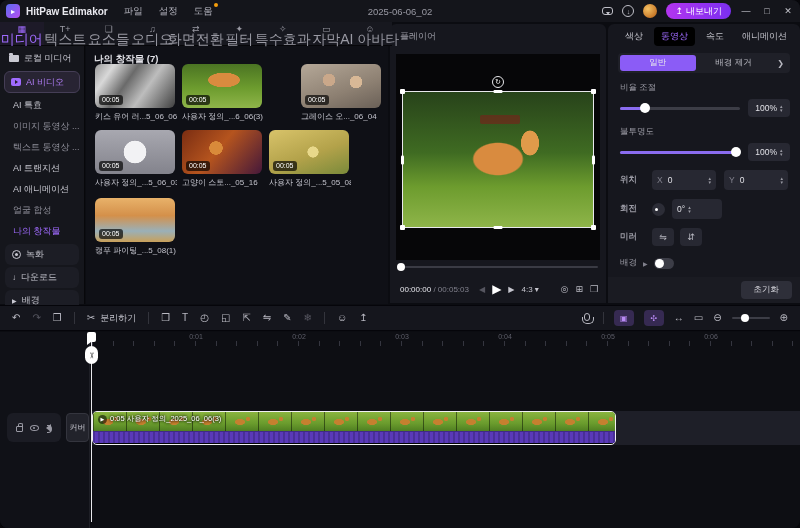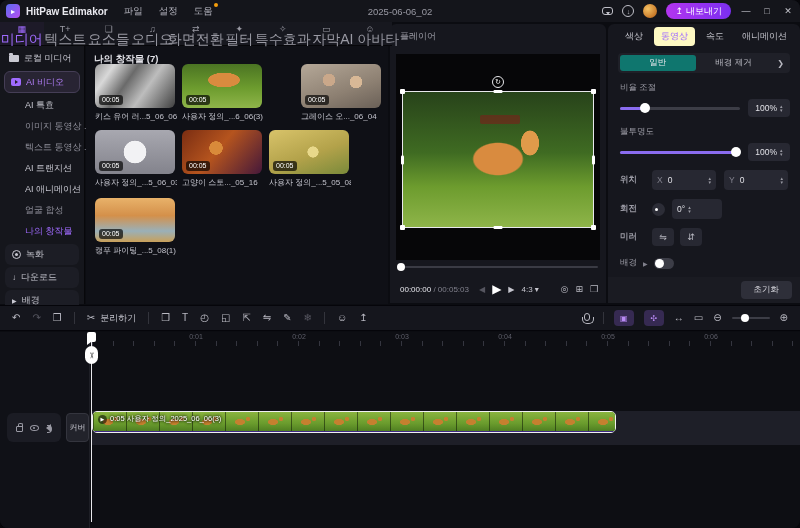--- a/index.html
+++ b/index.html
@@ -37,21 +37,21 @@
           color:#9a9aa4; }
   .mtab .ticon { font-size:9px; line-height:10px; }
   .mtab .tlabel { font-size:14px; line-height:9px; margin-top:1px; white-space:nowrap; }
   .mtab.sel { color:#a06bff; background:#1d1a28; }
 
   
   .sidebar { position:absolute; top:46px; left:0; width:85px; height:258px; background:#15161c;
              border-right:1px solid #07070a; padding-top:2px; }
   .sitem { height:21px; display:flex; align-items:center; padding-left:9px; font-size:9px; color:#c6c6cf;
            white-space:nowrap; }
-  .sitem.indent { padding-left:25px; }
+  .sitem.indent { padding-left:13px; }
   .sitem.dim { color:#8d8d98; }
   .sitem.purple { color:#a06bff; }
   .sitem.selbox { background:#282433; border:1px solid #453e56; border-radius:6px; margin:2px 4px;
                   color:#b07df5; height:22px; padding-left:6px; }
   .sitem.box { background:#1c1d25; border-radius:6px; margin:2px 5px 2px 5px; height:21px; padding-left:7px; }
   .i-folder { width:10px; height:7px; background:#c9c9d2; border-radius:1px; position:relative; margin-right:5px; flex:none; }
   .i-folder::before { content:''; position:absolute; top:-2px; left:0; width:4px; height:2px;
                       background:#c9c9d2; border-radius:1px 1px 0 0; }
   .i-vid { width:10px; height:8px; background:#a06bff; border-radius:2px; position:relative; margin-right:5px; flex:none; }
   .i-vid::after { content:''; position:absolute; left:3.5px; top:2px; border-left:3px solid #241f2e;
@@ -112,26 +112,26 @@
   .pbtn.dim { color:#55555f; }
   .pbtn.play { font-size:12px; color:#fff; }
   .ratio { font-size:8px; color:#c6c6cf; display:flex; align-items:center; gap:2px; }
   .ricons { position:absolute; right:8px; display:flex; gap:7px; color:#b9b9c2; font-size:9px; }
 
   
   .inspector { position:absolute; top:24px; left:608px; width:192px; height:279px; background:#16171e;
                border-radius:6px 6px 0 0; }
   .itabs { display:flex; align-items:center; height:22px; padding:2px 10px 0 10px; gap:4px; }
   .itab { font-size:9px; color:#c0c0c8; padding:3px 7px; border-radius:4px; white-space:nowrap; }
-  .itab.sel { background:#fef9c3; color:#a06bff; }
+  .itab.sel { background:#000000; color:#a06bff; }
   .seg { margin:7px 10px 0 10px; height:20px; background:#1f2028; border-radius:4px; display:flex;
          align-items:center; padding:2px; }
   .segbtn { flex:1; height:16px; display:flex; align-items:center; justify-content:center; font-size:8.5px;
             color:#b9b9c2; border-radius:3px; white-space:nowrap; }
-  .segbtn.sel { background:#0f766e; color:#e8e8ee; }
+  .segbtn.sel { background:#8b5cf6; color:#e8e8ee; }
   .seg .chev { font-size:8px; color:#b9b9c2; padding:0 4px 0 6px; }
   .ilbl { font-size:8.5px; color:#9a9aa4; margin:9px 12px 5px 12px; }
   .sliderrow { display:flex; align-items:center; margin:0 10px 0 12px; }
   .strack { flex:1; height:3px; background:#3c3d46; border-radius:2px; position:relative; }
   .sfill { position:absolute; left:0; top:0; bottom:0; background:#8a6cf0; border-radius:2px; }
   .sknob { position:absolute; top:-3.5px; width:10px; height:10px; background:#fff; border-radius:50%;
            transform:translateX(-5px); }
   .vbox { width:42px; height:18px; background:#272832; border-radius:4px; margin-left:8px; display:flex;
           align-items:center; justify-content:center; font-size:8.5px; color:#e0e0e6; flex:none; }
   .stp { display:flex; flex-direction:column; margin-left:3px; }
@@ -190,21 +190,21 @@
   .i-eye::after { content:''; position:absolute; left:2.5px; top:1.5px; width:2px; height:2px;
                   background:#9a9aa4; border-radius:50%; }
   .i-spk { width:0; height:0; border-top:4px solid transparent; border-bottom:4px solid transparent;
            border-right:5px solid #9a9aa4; position:relative; margin-right:2px; }
   .i-spk::after { content:''; position:absolute; left:1px; top:-3px; width:4px; height:6px;
                   border:1px solid #9a9aa4; border-left:none; border-radius:0 4px 4px 0; }
   .coverbtn { position:absolute; left:66px; top:81px; width:23px; height:29px; background:#22232b;
               border:1px solid #34353e; border-radius:4px; display:flex; align-items:center;
               justify-content:center; font-size:8px; color:#c6c6cf; }
   .lane { position:absolute; left:91px; right:0; top:79px; height:34px; background:#1e1f28; }
-  .clip { position:absolute; left:92px; top:79px; width:524px; height:22px; border:1.5px solid #f0f0f2;
+  .clip { position:absolute; left:92px; top:79px; width:524px; height:34px; border:1.5px solid #f0f0f2;
           border-radius:5px; overflow:hidden; background:#000; }
   .film { height:19px;
           background-color:#76a636;
           background-image:
             radial-gradient(ellipse 9px 5px at 15px 10px,#c5802f 56%,rgba(0,0,0,0) 60%),
             radial-gradient(circle 3px at 23px 7px,#c5802f 68%,rgba(0,0,0,0) 74%),
             repeating-linear-gradient(90deg,rgba(15,25,5,.55) 0 1px,rgba(0,0,0,0) 1px 33px),
             linear-gradient(180deg,#8ab43e 0%,#6a9c2d 60%,#507f22 100%);
           background-size:33px 19px,33px 19px,auto,auto; background-repeat:repeat; }
   .audio { height:12px; background:#5a39b8;

